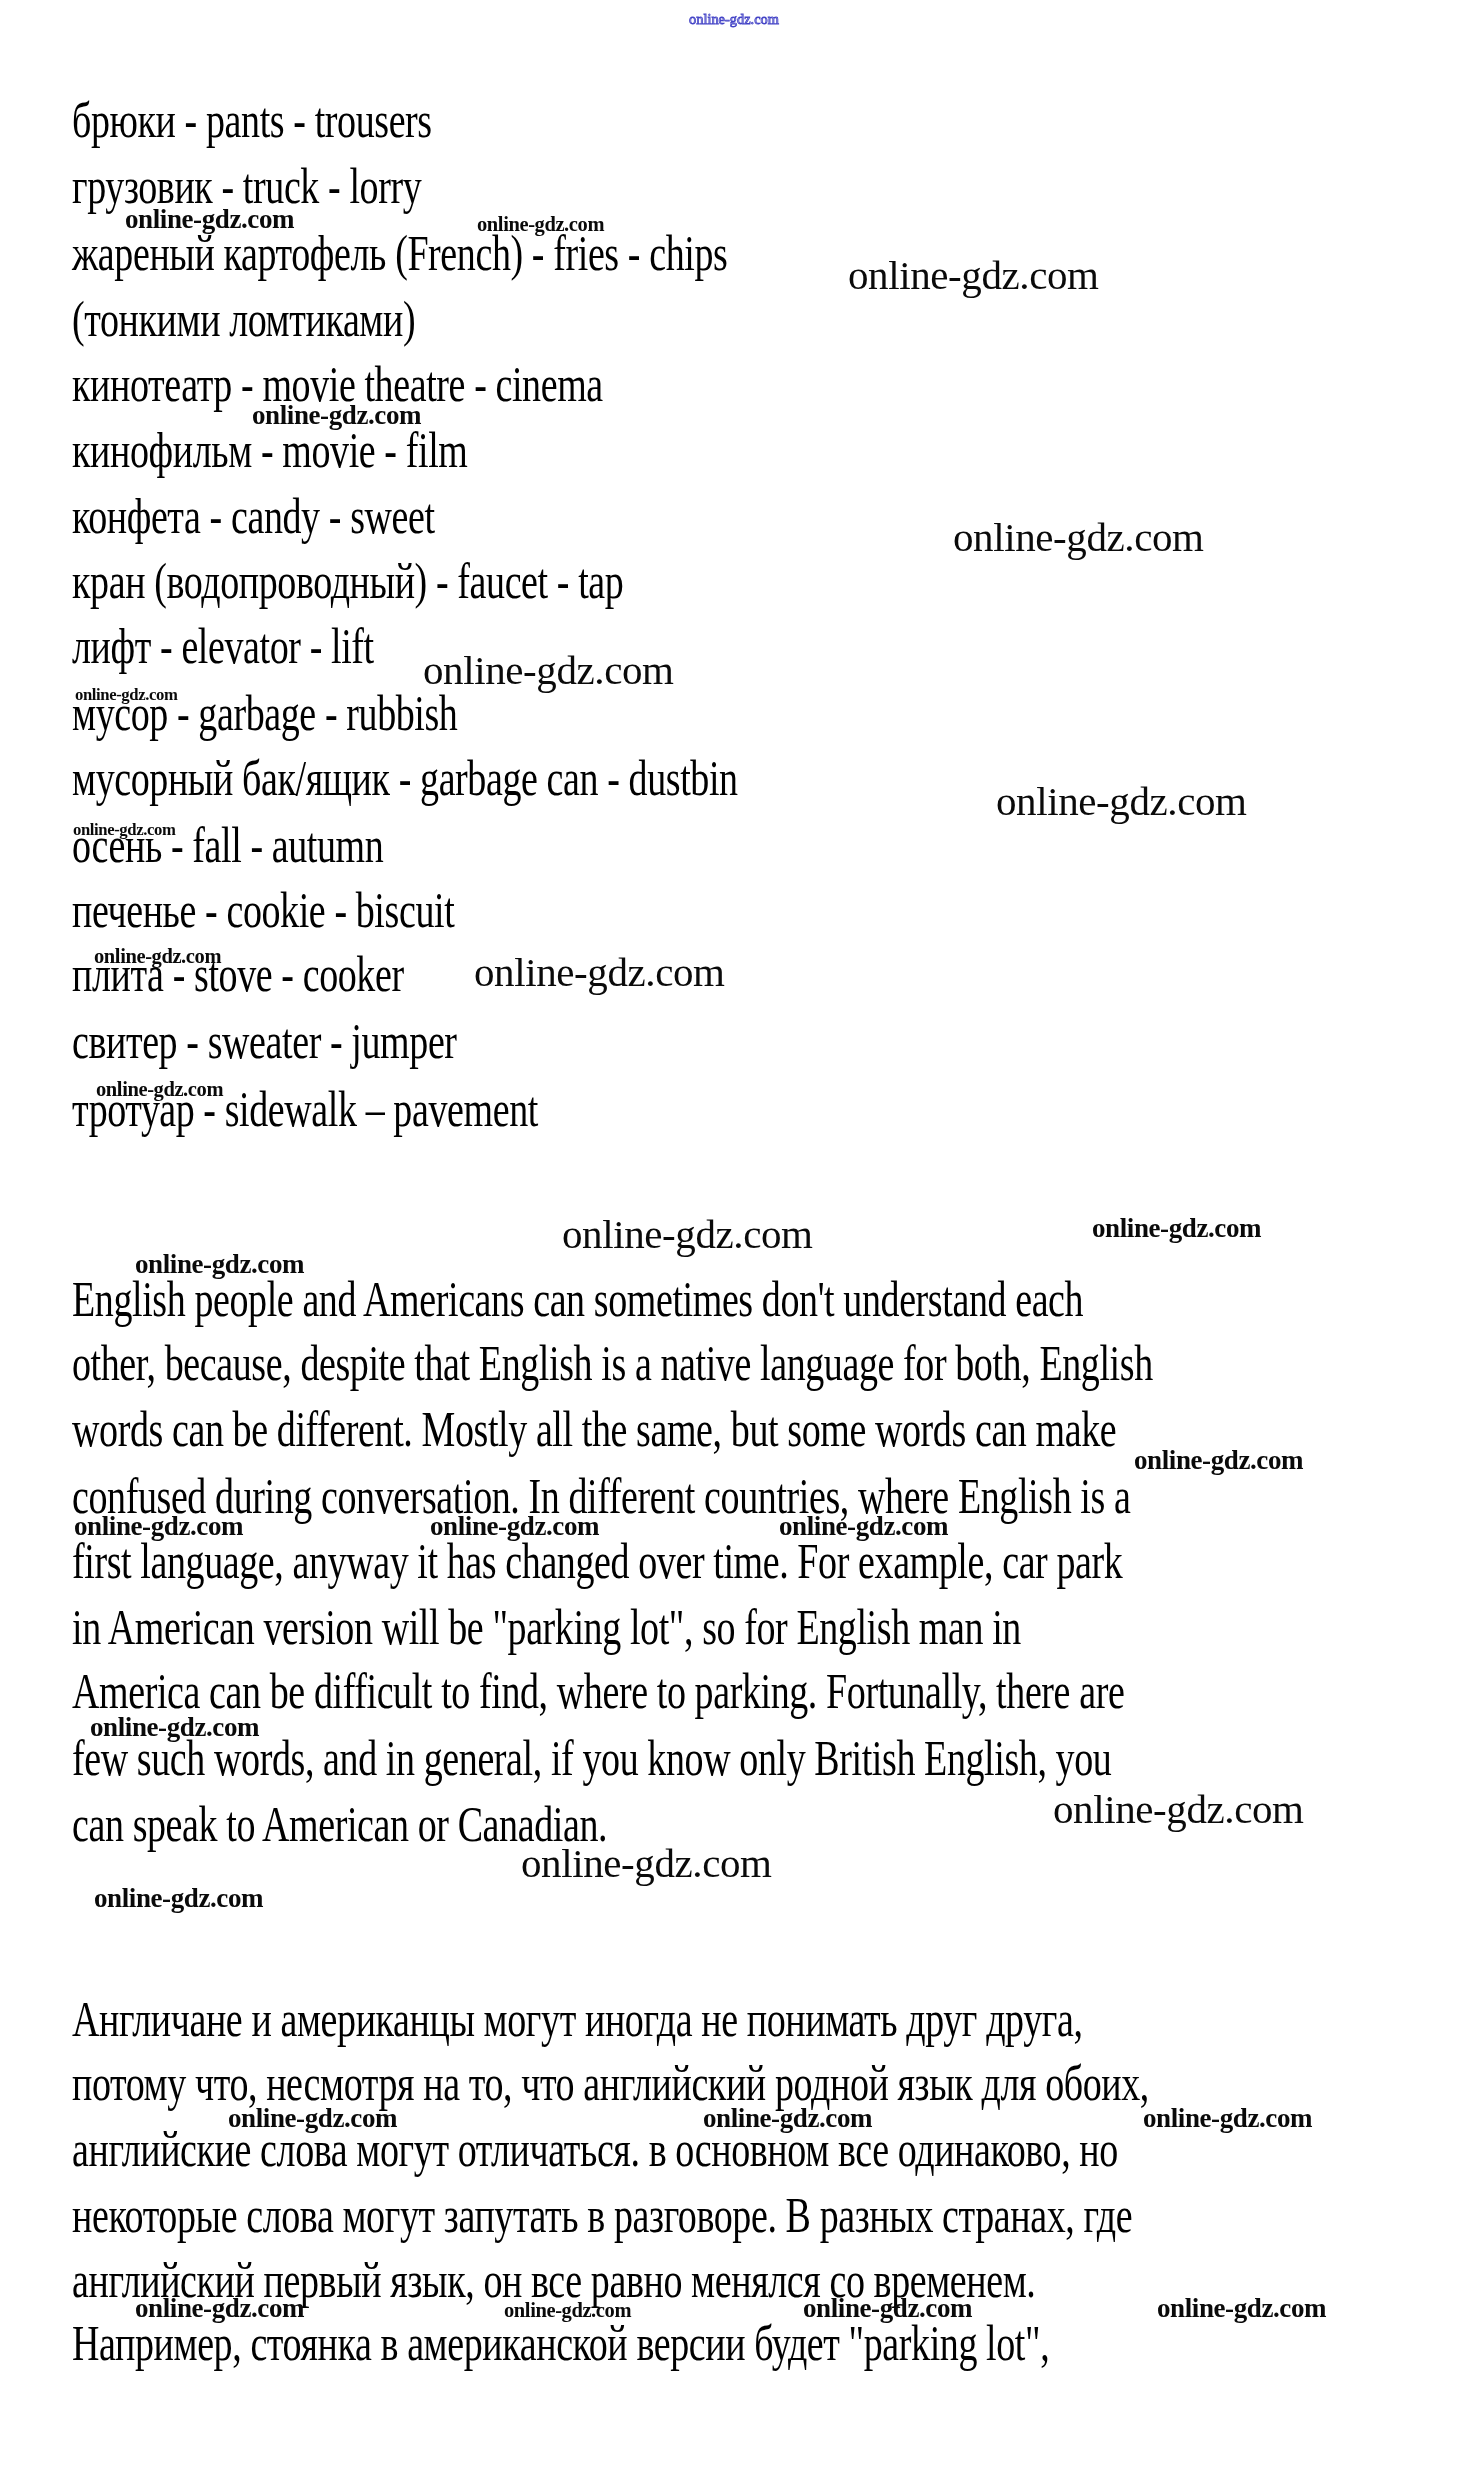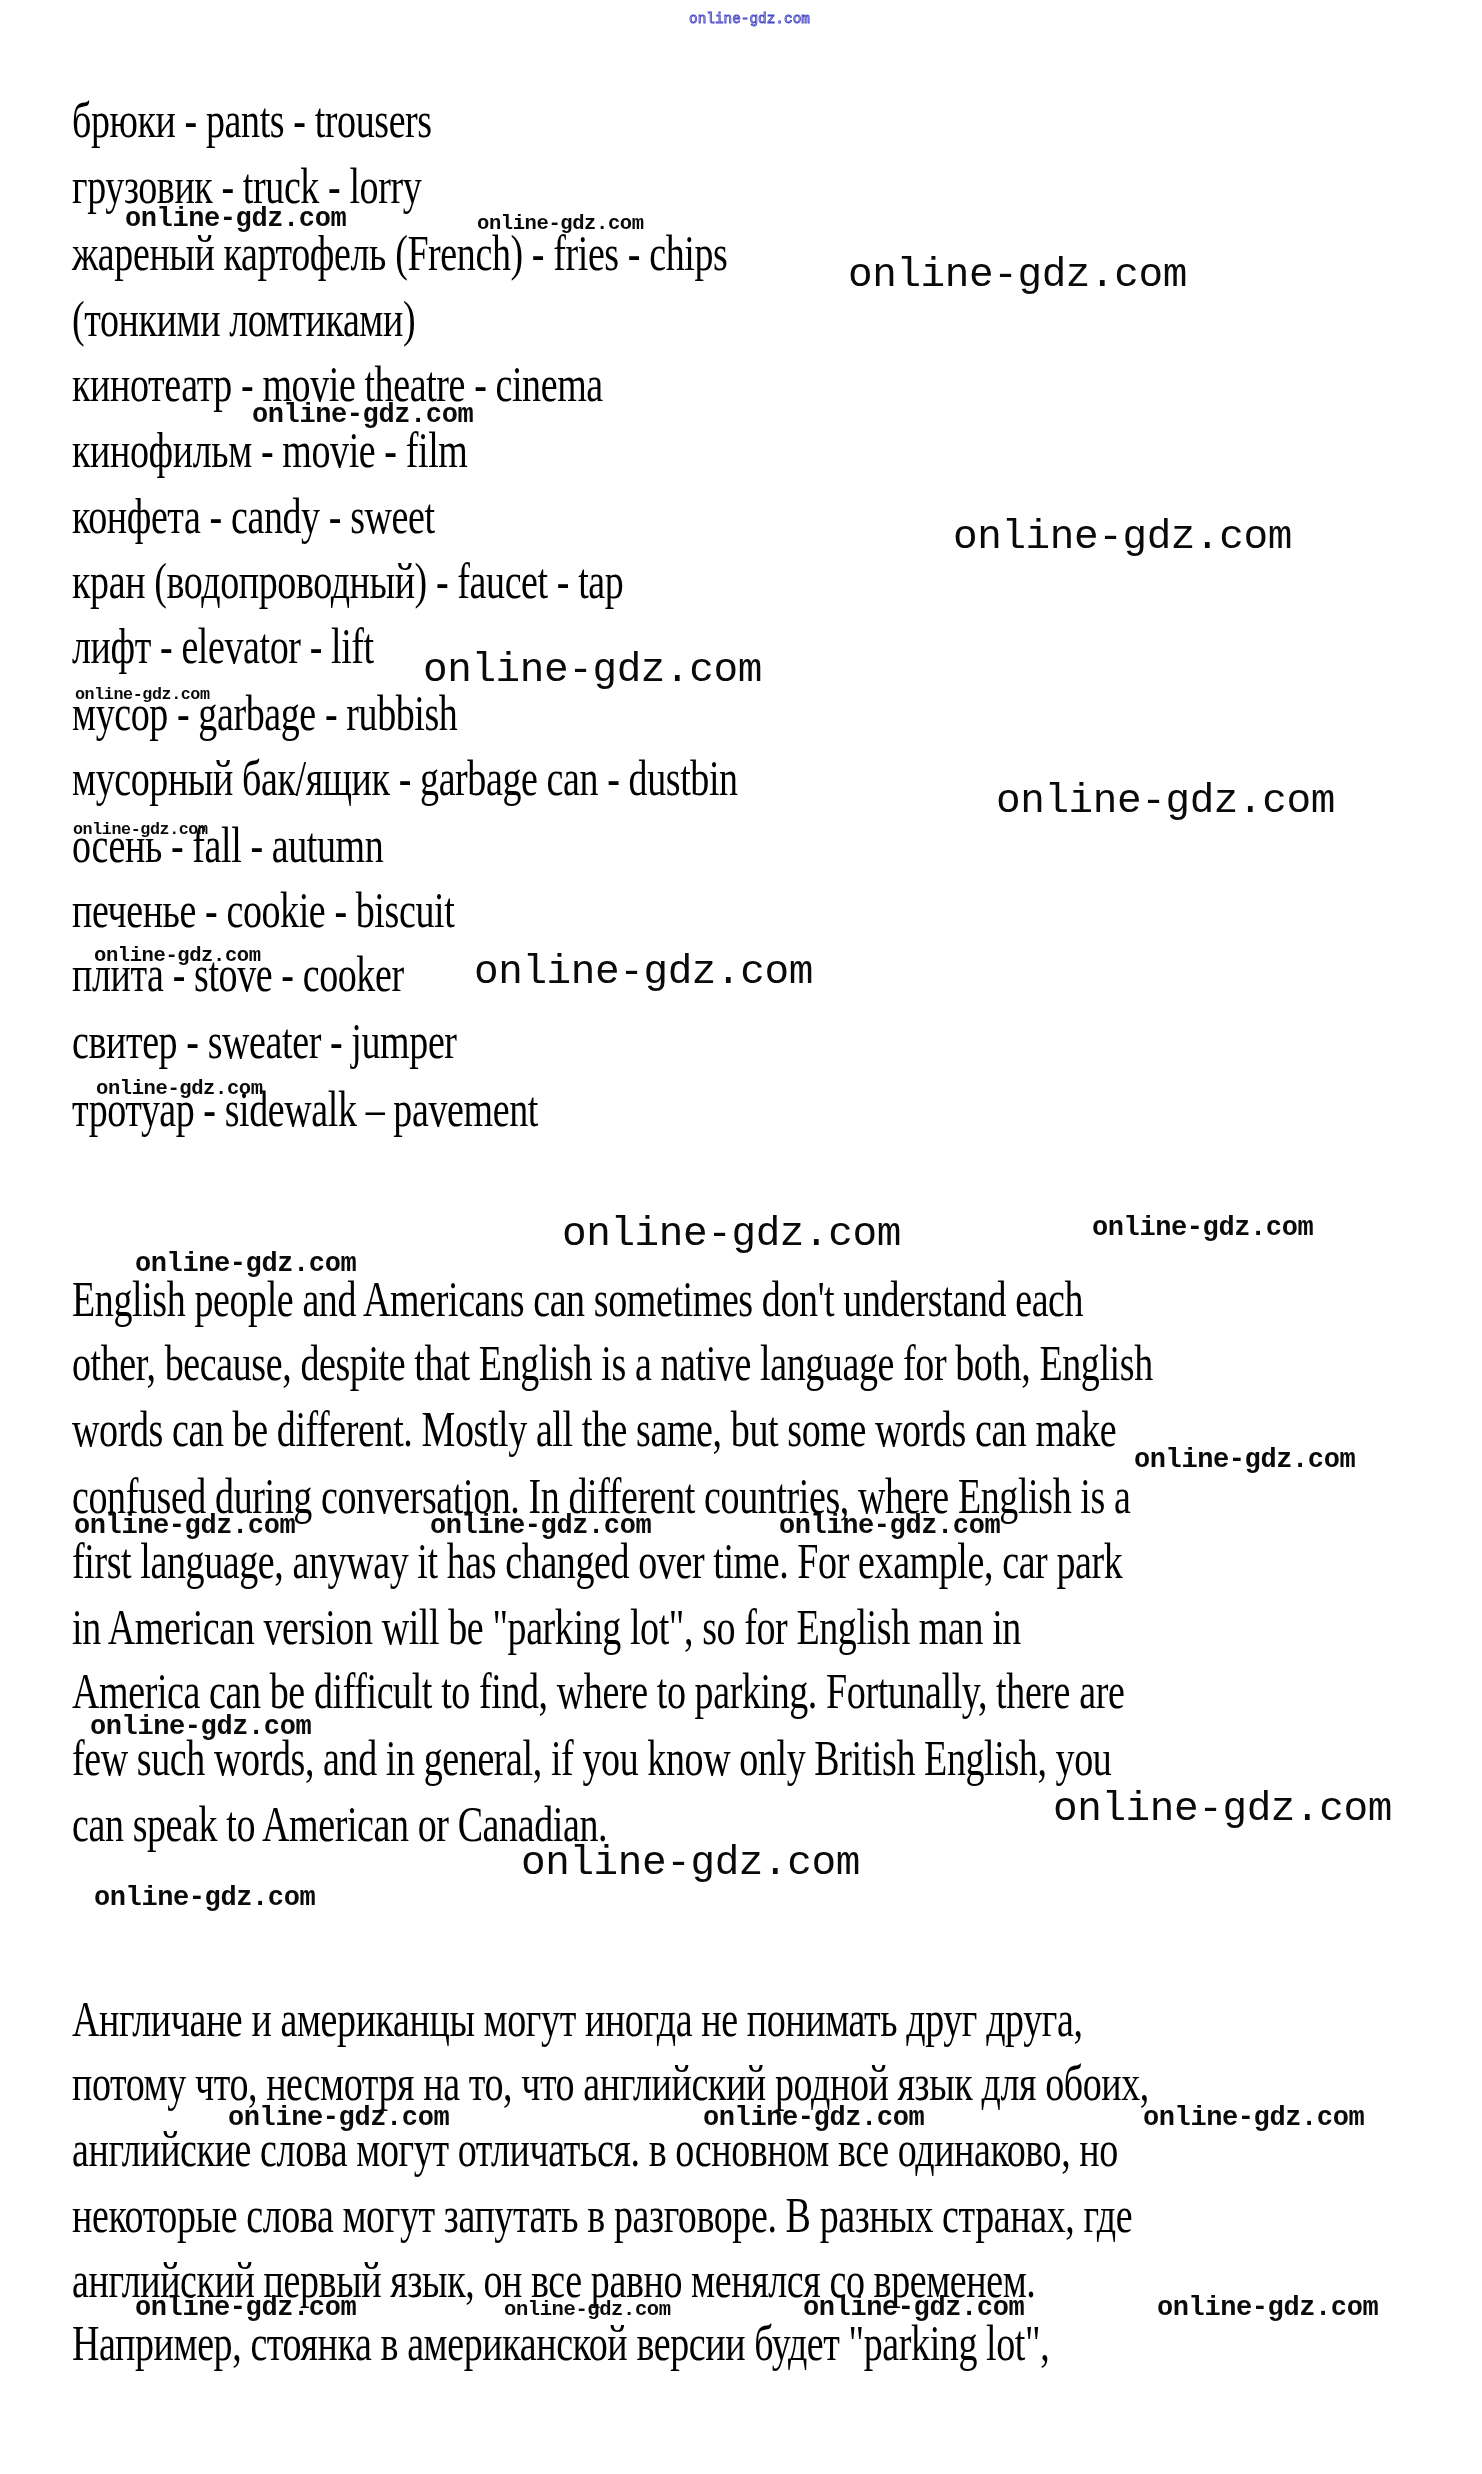--- a/index.html
+++ b/index.html
@@ -17,21 +17,21 @@
     font-size:38px;
     line-height:1;
     color:#000000;
     white-space:nowrap;
     transform:scaleY(1.32);
     transform-origin:0 0;
     letter-spacing:-0.4px;
   }
   .wm{
     position:absolute;
-    font-family:Liberation Mono, monospace;
+    font-family:Liberation Serif, serif;
     color:#0a0a0a;
     line-height:1;
     white-space:nowrap;
     letter-spacing:-0.4px;
   }
   .wm-l{font-size:41px;font-weight:400;}
   .wm-s{font-size:27px;font-weight:600;}
   .wm-xs{font-size:20.5px;font-weight:600;}
   .wm-xxs{font-size:16.7px;font-weight:600;}
   .wm-blue{

